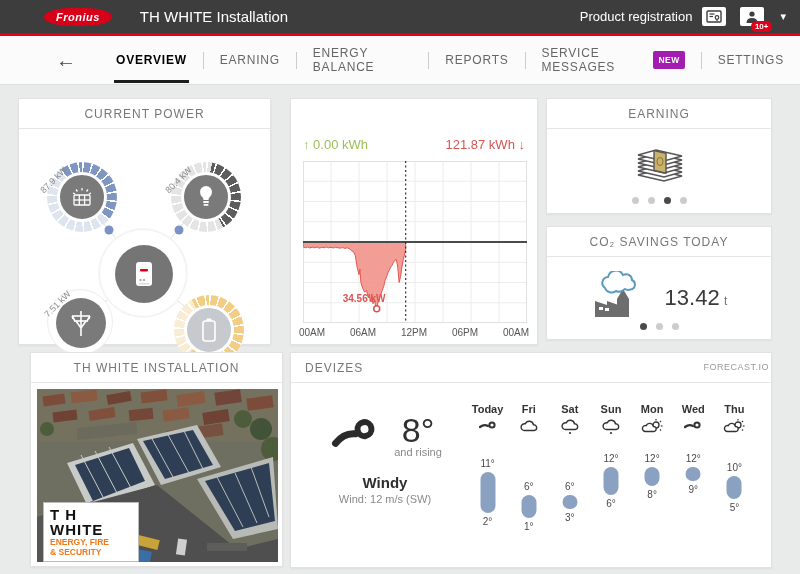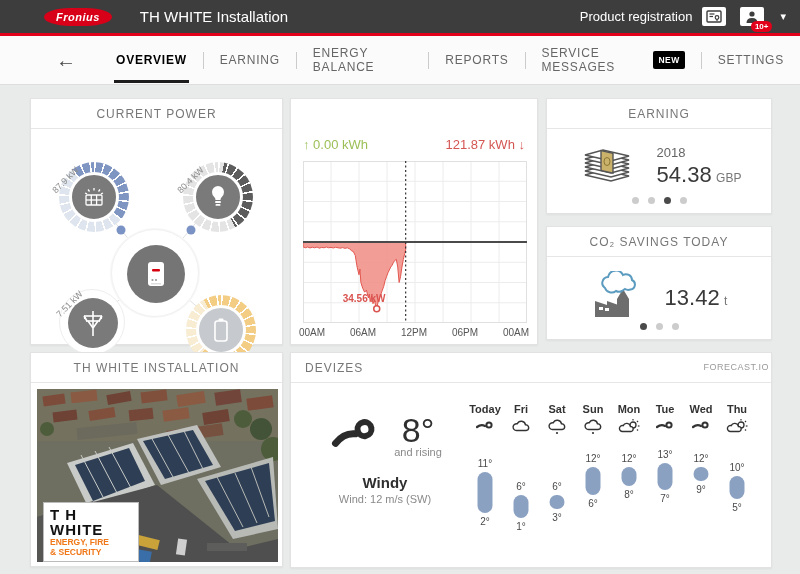--- a/index.html
+++ b/index.html
@@ -17,27 +17,27 @@
   #caret { color:#fff; font-size:11px; margin-left:6px; }
   #redline { position:absolute; left:0; top:33px; width:800px; height:3px; background:#e2001a; }
 
   
   #nav { position:absolute; left:0; top:36px; width:800px; height:49px; background:#fbfbfb; border-bottom:1px solid #ddd; display:flex; align-items:center; }
   #back-arrow { font-size:20px; color:#444; margin-left:56px; margin-right:24px; cursor:pointer; }
   .nav-item { font-size:12px; letter-spacing:.8px; color:#666; padding:0 16px; position:relative; display:flex; align-items:center; gap:7px; cursor:pointer; }
   .nav-item.active { color:#000000; font-weight:bold; }
   .nav-item.active::after { content:''; position:absolute; left:14px; right:14px; bottom:-16px; height:3px; background:#1d1d1d; }
   .nav-sep { width:1px; height:17px; background:#ccc; }
-  .new-badge { background:#000000; color:#fff; font-size:8.5px; font-weight:bold; padding:4px 5px; border-radius:2px; letter-spacing:.5px; }
+  .new-badge { background:#a21caf; color:#fff; font-size:8.5px; font-weight:bold; padding:4px 5px; border-radius:2px; letter-spacing:.5px; }
 
   
   .card { position:absolute; background:#fff; border:1px solid #e2e2e2; box-shadow:0 1px 2px rgba(0,0,0,.05); }
   .card-hd { height:30px; border-bottom:1px solid #e6e6e6; display:flex; align-items:center; justify-content:center; font-size:12px; color:#777; letter-spacing:1px; }
   .card-hd.left { justify-content:flex-start; padding:0 14px; }
-  #card-cp     { left:30px;  top:98px;  width:253px; height:247px; }
+  #card-cp     { left:18px;  top:98px;  width:253px; height:247px; }
   #card-eb     { left:290px; top:98px;  width:248px; height:247px; }
   #card-earn   { left:546px; top:98px;  width:226px; height:116px; }
   #card-co2    { left:546px; top:226px; width:226px; height:114px; }
   #card-photo  { left:30px;  top:352px; width:253px; height:215px; }
   #card-weather{ left:290px; top:352px; width:482px; height:216px; }
 
   
   #cp-body { position:absolute; left:0; top:30px; right:0; bottom:0; }
   .ring { position:absolute; border-radius:50%; }
   .ring-inner { position:absolute; border-radius:50%; background:#7a7a7a; border:3px solid #fff; display:flex; align-items:center; justify-content:center; }
@@ -278,25 +278,20 @@
               <path d="M8 28 L34 34 L52 29 L26 23 z"></path>
               <path d="M8 24 L34 30 L52 25 L26 19 z"></path>
               <path d="M8 20 L34 26 L52 21 L26 15 z"></path>
               <path d="M8 16 L34 22 L52 17 L26 11 z"></path>
               <path d="M8 12 L34 18 L52 13 L26 7 z"></path>
             </g>
             <path d="M24 7.5 L24 27.5 L36 30.2 L36 10.2 z" fill="#cbb26a" stroke="#555" stroke-width="1.4"></path>
             <ellipse cx="30" cy="18.5" rx="3" ry="4" fill="none" stroke="#8a7534" stroke-width="1"></ellipse>
           </svg>
       </span>
-      <span>
-        <div id="earn-year">2018</div>
-        <span class="stat-val">54.38</span>
-        <span class="stat-unit">GBP</span>
-      </span>
     </div>
     <div class="dots">
         <span class="dot"></span>
         <span class="dot"></span>
         <span class="dot active"></span>
         <span class="dot"></span>
       </div>
   </div>
 </div>
 
@@ -484,32 +479,20 @@
             </g>
             <path d="M4.5 13.5 a3 3 0 1 1 .7-5.9 a3.8 3.8 0 0 1 7.2.9 a2.5 2.5 0 1 1 .5 5 z" fill="#fff" stroke="#333" stroke-width="1.4"></path>
           </svg></div>
       <div class="t-range">
           <span class="t-hi" style="top: 13.2px;">12°</span>
           <span class="t-pill" style="top: 27.2px; height: 18.4px;"></span>
           <span class="t-lo" style="top: 48.6px;">8°</span>
         </div>
     </div>
     <div class="day-col">
-      <div class="day-label">Tue</div>
-      <div class="day-icon"><svg width="18" height="14" viewBox="0 0 18 14">
-            <path d="M1 9 Q5 6 9 8" stroke="#333" stroke-width="2.2" fill="none" stroke-linecap="round"></path>
-            <circle cx="13" cy="7" r="2.6" fill="none" stroke="#333" stroke-width="2"></circle>
-          </svg></div>
-      <div class="t-range">
-          <span class="t-hi" style="top: 8.6px;">13°</span>
-          <span class="t-pill" style="top: 22.6px; height: 27.6px;"></span>
-          <span class="t-lo" style="top: 53.2px;">7°</span>
-        </div>
-    </div>
-    <div class="day-col">
       <div class="day-label">Wed</div>
       <div class="day-icon"><svg width="18" height="14" viewBox="0 0 18 14">
             <path d="M1 9 Q5 6 9 8" stroke="#333" stroke-width="2.2" fill="none" stroke-linecap="round"></path>
             <circle cx="13" cy="7" r="2.6" fill="none" stroke="#333" stroke-width="2"></circle>
           </svg></div>
       <div class="t-range">
           <span class="t-hi" style="top: 13.2px;">12°</span>
           <span class="t-pill" style="top: 27.2px; height: 14px;"></span>
           <span class="t-lo" style="top: 44.2px;">9°</span>
         </div>

